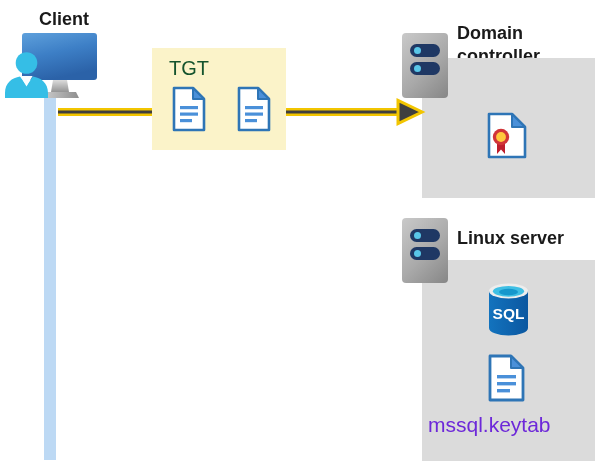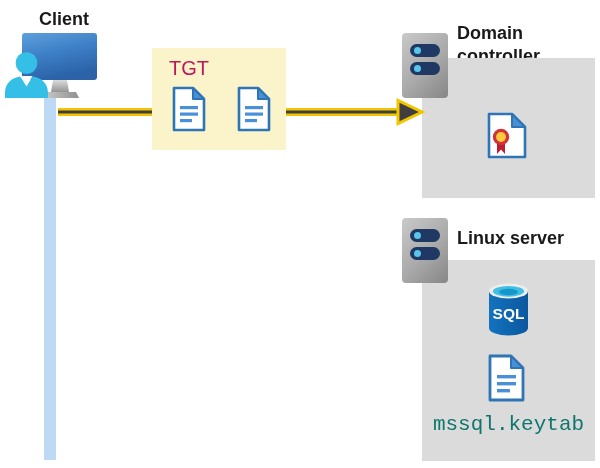--- a/index.html
+++ b/index.html
@@ -18,21 +18,21 @@
   
   #client-icon{left:0;top:30px;z-index:4;}
   #timeline{left:44px;top:97px;width:12px;height:363px;background:#BDD9F4;z-index:1;}
 
   
   #arrow{left:58px;top:98px;z-index:2;}
 
   
   #ticket-panel{left:152px;top:48px;width:134px;height:102px;background:#FBF3C9;z-index:3;}
   .ticket-label{position:absolute;top:9px;width:64px;text-align:center;
-    font-size:20px;color:#be185d;}
+    font-size:20px;color:#14532d;}
   #tgt-label{left:5px;}
   #spn-label{left:70px;}
   .ticket-doc{position:absolute;top:38px;}
   #tgt-doc{left:20px;}
   #spn-doc{left:85px;}
 
   
   .panel{background:#DBDBDB;z-index:1;}
   #dc-panel{left:422px;top:58px;width:173px;height:140px;}
   #linux-panel{left:422px;top:260px;width:173px;height:201px;}
@@ -43,22 +43,22 @@
   #dc-server{left:402px;top:33px;}
   #linux-server{left:402px;top:218px;}
   .slot{position:absolute;left:8px;width:30px;height:13px;border-radius:6.5px;background:#1F3864;}
   .slot-1{top:11px;} .slot-2{top:29px;}
   .led{position:absolute;left:4px;top:3px;width:7px;height:7px;border-radius:50%;background:#59C6E8;}
 
   
   #cert-icon{left:487px;top:112px;z-index:2;}
   #sql-icon{left:487px;top:281px;z-index:2;}
   #keytab-doc{left:488px;top:354px;z-index:2;}
-  #keytab-label{left:428px;top:413px;width:161px;text-align:center;
-    font-size:21px;color:#0f766e;z-index:2;font-family:Liberation Mono, monospace;}
+  #keytab-label{left:428px;top:413px;width:161px;text-align:left;
+    font-size:21px;color:#6d28d9;z-index:2;}
 </style>
 </head>
 <body>
 
 <div id="canvas">
 
   <div class="abs title" id="client-title">Client</div>
 
   <div class="abs" id="timeline"></div>
 

